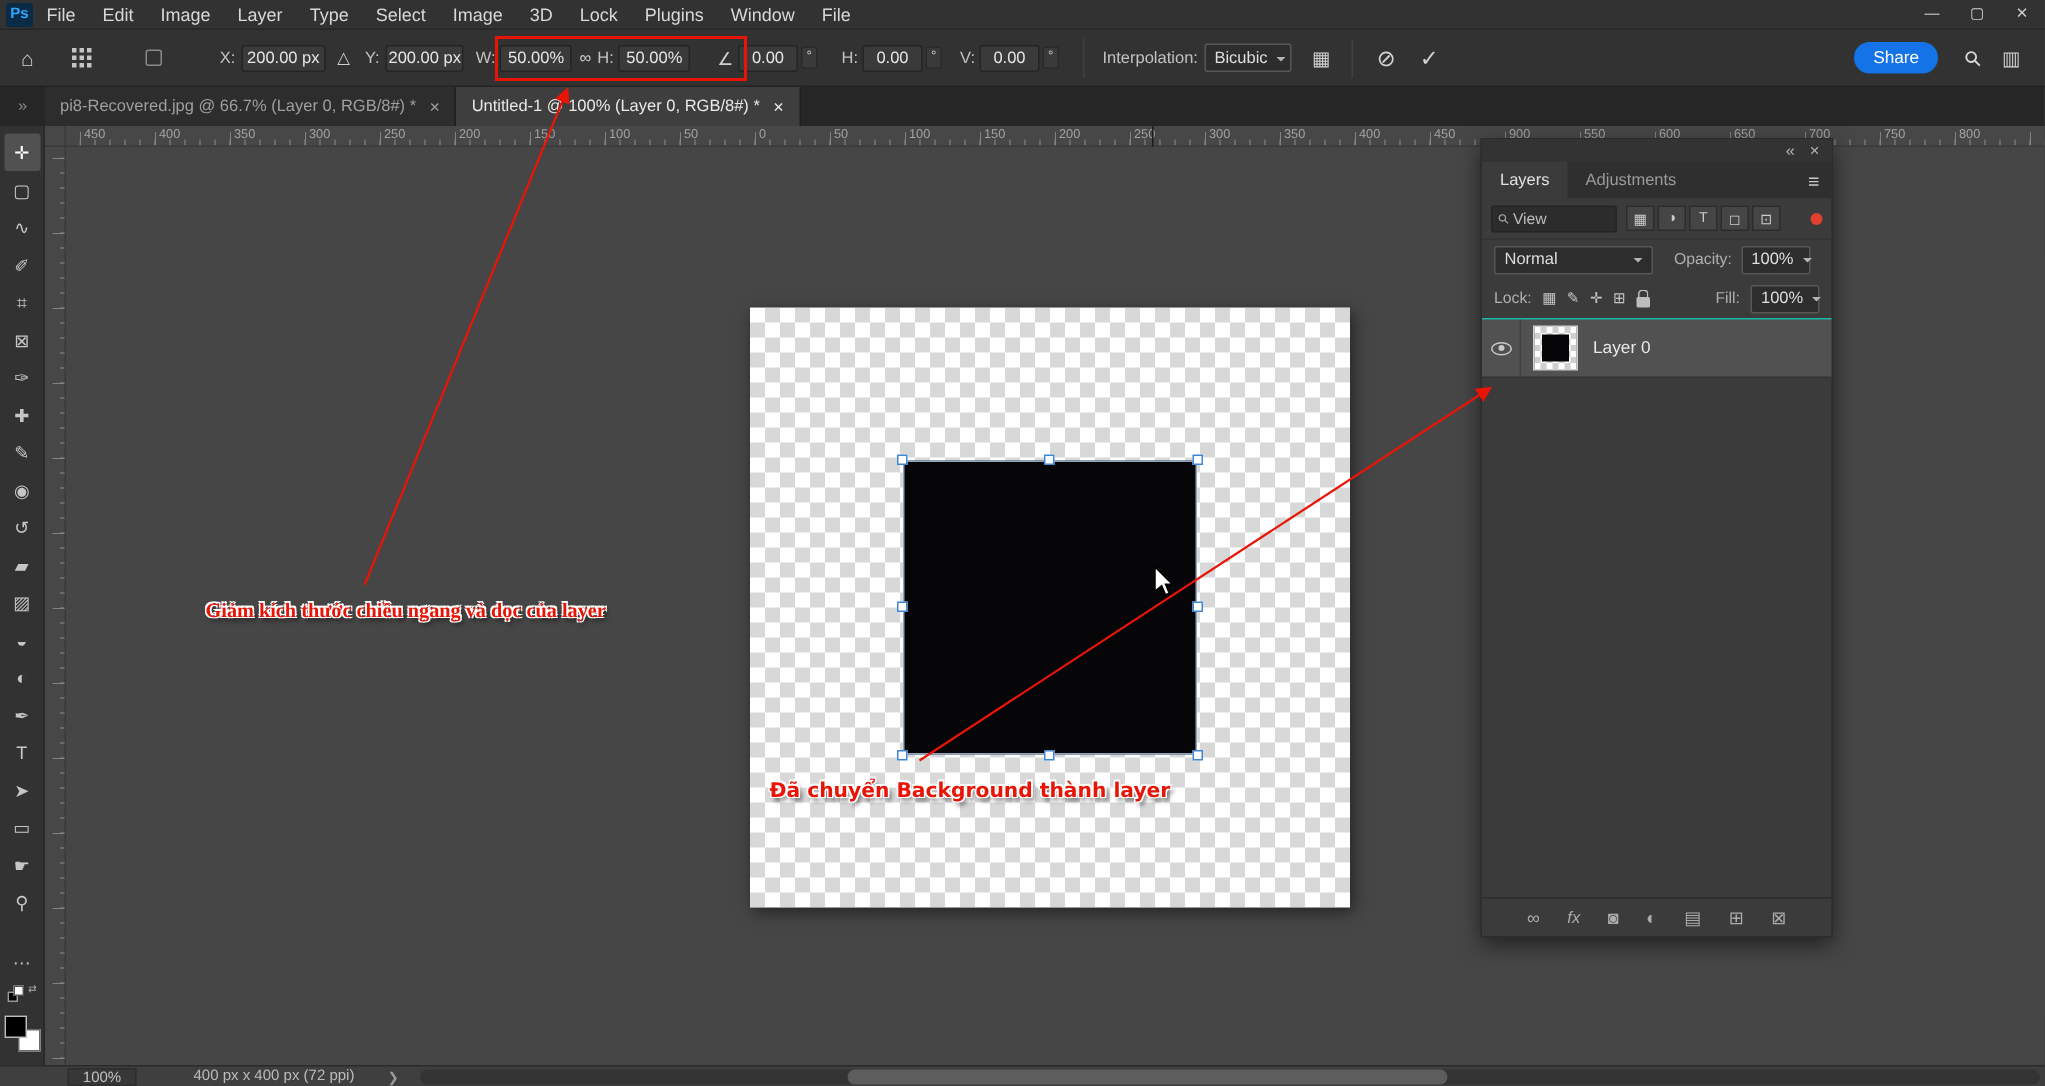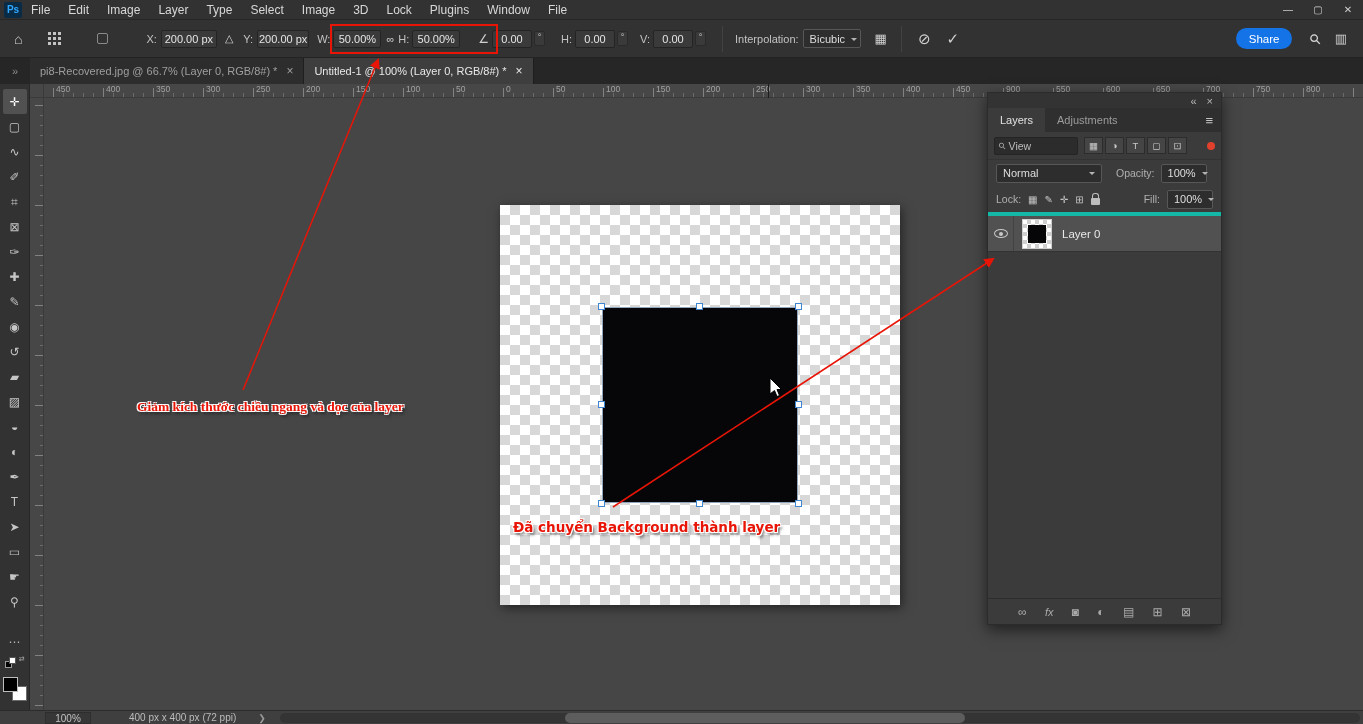--- a/index.html
+++ b/index.html
@@ -120,21 +120,21 @@
   .lp-blend { height:26px; display:flex; align-items:center; padding:0 8px; gap:6px; flex:0 0 auto; }
   .blend-select { width:106px; justify-content:space-between; }
   .pct { width:46px; justify-content:space-between; }
   .lbl { color:#b0b0b0; font-size:10.5px; }
   .lp-lock { height:26px; display:flex; align-items:center; padding:0 8px; gap:7px; flex:0 0 auto; }
   .lock-icon { font-size:10px; color:#c3c3c3; }
   .padlock { width:9px; height:7px; background:#bdbdbd; border-radius:1px; position:relative; margin-top:5px; }
   .padlock::before { content:""; position:absolute; width:5px; height:4px; border:1.5px solid #bdbdbd;
     border-bottom:none; border-radius:3px 3px 0 0; top:-5px; left:1px; }
   .lp-layer-row { height:40px; background:#515151; display:flex; align-items:center;
-    border-top:4px solid #14b8a6; border-bottom:1px solid #333; flex:0 0 auto; }
+    border-top:1px solid #14b8a6; border-bottom:1px solid #333; flex:0 0 auto; }
   .eye-cell { width:26px; align-self:stretch; display:flex; align-items:center; justify-content:center;
     border-right:1px solid #424242; }
   .eye { width:14px; height:9px; border:1px solid #c8c8c8; border-radius:50%; position:relative; }
   .eye::after { content:""; position:absolute; width:4px; height:4px; border-radius:50%; background:#c8c8c8; left:4px; top:1.5px; }
   .layer-thumb { width:30px; height:30px; margin-left:8px; border:1px solid #cfcfcf; position:relative;
     background:conic-gradient(#cfcfcf 0 25%, #ffffff 0 50%, #cfcfcf 0 75%, #ffffff 0); background-size:8px 8px; }
   .layer-thumb::after { content:""; position:absolute; inset:5px; background:#060608; }
   .layer-name { margin-left:10px; color:#e8e8e8; font-size:11.5px; }
   .lp-body { flex:1; }
   .lp-footer { height:26px; border-top:1px solid #2d2d2d; display:flex; align-items:center;

